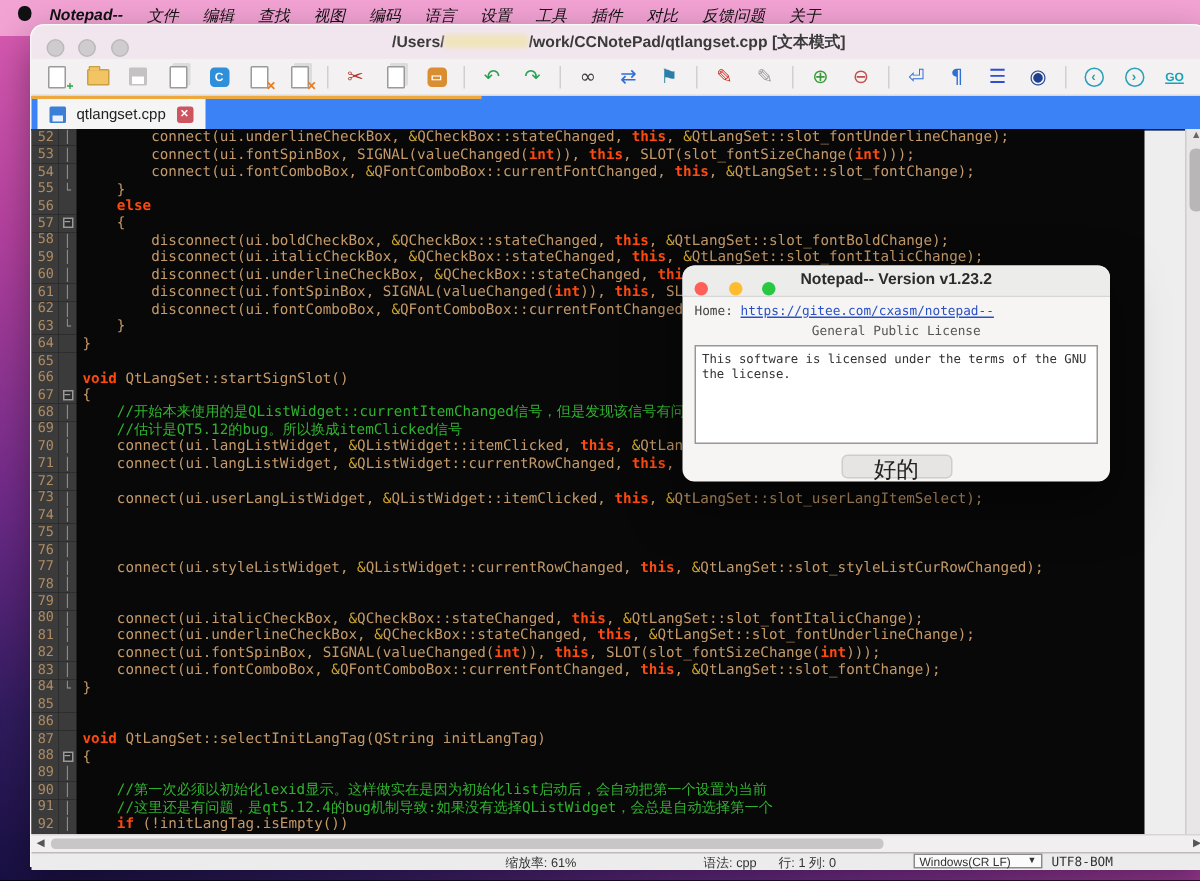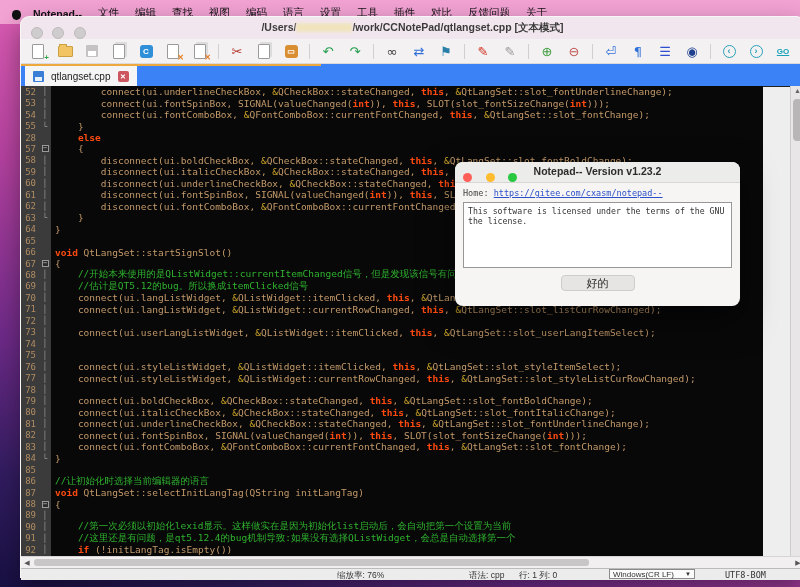--- a/index.html
+++ b/index.html
@@ -2,21 +2,21 @@
 <html><head>
 <meta charset="utf-8">
 <style>
   html,body{margin:0;padding:0;}
   body{width:800px;height:587px;position:relative;overflow:hidden;
        font-family:"Liberation Sans",sans-serif;background:#000;}
   .desktop{position:absolute;inset:0;
     background:linear-gradient(205deg,#f9bce2 0%,#f094d1 15%,#e563b8 35%,#b4419f 55%,#6d2a88 74%,#321c60 88%,#181043 100%);}
   
   .menubar{position:absolute;top:0;left:0;right:0;height:16px;background:#f2a2d3;
-    display:flex;align-items:flex-end;padding:4px 10px;font-size:10.5px;color:#111;}
+    display:flex;align-items:flex-start;padding:4px 10px;font-size:10.5px;color:#111;font-style:italic;}
   .menubar .apple{width:9px;height:10px;background:#111;border-radius:45% 45% 48% 48%;margin:0 12px 0 2px;}
   .menubar .appname{font-weight:bold;margin-right:16px;}
   .menubar .mitem{margin-right:16px;white-space:nowrap;}
   
   .window{position:absolute;left:20px;top:16px;width:785px;height:562px;background:#efeeee;
     border-radius:9px 9px 0 0;box-shadow:0 10px 26px rgba(0,0,0,.4);border:1px solid rgba(255,255,255,.5);box-sizing:border-box;}
   .titlebar{position:absolute;top:0;left:0;right:0;height:22px;background:#f2e6ee;border-radius:9px 9px 0 0;
     border-bottom:1px solid #d8d3d6;}
   .tl{display:inline-block;width:10px;height:10px;border-radius:50%;margin-right:5px;vertical-align:middle;}
   .tl.grey{background:#cfcccd;border:0.5px solid #bdb9ba;}
@@ -65,33 +65,33 @@
   .hscroll{position:absolute;top:539px;left:0;right:0;height:12px;background:#f1efef;border-top:1px solid #d8d5d6;box-sizing:border-box;}
   .hscroll .arr{position:absolute;top:0;width:12px;height:11px;text-align:center;font-size:7px;color:#555;line-height:11px;}
   .hthumb{position:absolute;left:13px;top:2px;width:555px;height:7px;background:#c9c6c7;border-radius:3px;}
   
   .statusbar{position:absolute;top:551px;left:0;right:0;height:11px;background:#ececec;border-top:1px solid #bdbaba;
     font-size:8.5px;color:#333;}
   .statusbar .sitem{position:absolute;top:1px;white-space:nowrap;}
   .eol-select{position:absolute;top:0px;left:588px;width:86px;height:10px;background:#fbfbfb;border:1px solid #8a8a8a;
     font-size:8px;display:flex;align-items:center;justify-content:space-between;padding:0 3px;box-sizing:border-box;}
   
-  .dialog{position:absolute;left:455px;top:162px;width:285px;height:144px;background:#f6f5f3;border-radius:8px;
+  .dialog{position:absolute;left:455px;top:177px;width:285px;height:144px;background:#f6f5f3;border-radius:8px;
     box-shadow:0 14px 34px rgba(0,0,0,.5);font-family:"DejaVu Sans Mono",monospace;}
   .dlg-title{position:relative;height:20px;background:#ececeb;border-bottom:1px solid #d8d6d4;border-radius:8px 8px 0 0;}
   .dlg-lights{position:absolute;left:8px;top:5px;}
   .dlg-lights .tl{width:9px;height:9px;margin-right:4px;}
   .tl.red{background:#ff5f57;}  .tl.yellow{background:#febc2e;}  .tl.green{background:#28c840;}
   .dlg-title-text{position:absolute;left:0;right:0;top:3px;text-align:center;font-size:10.5px;font-weight:bold;color:#2c2c2c;font-family:"Liberation Sans",sans-serif;}
   .dlg-home{margin:5px 8px 0;font-size:8.5px;color:#444;}
   .dlg-home a{color:#2a50c8;text-decoration:underline;}
   .dlg-gpl{text-align:center;font-size:8.5px;color:#555;margin-top:3px;}
   .dlg-box{margin:4px 8px 0;background:#fff;border:1px solid #979797;padding:3px 4px;font-size:8.2px;line-height:10.4px;color:#333;height:66px;box-sizing:border-box;overflow:hidden;}
   .dlg-ok{display:block;margin:7px auto 0;width:74px;height:16px;background:#e7e5e4;border:1px solid #cfcdcb;border-radius:4px;
-    font-size:11px;color:#222;font-family:"Liberation Sans",sans-serif;padding:0;}
+    font-size:15px;color:#222;font-family:"Liberation Sans",sans-serif;padding:0;}
 </style>
 </head>
 <body>
 
 <div class="desktop">
 
   <div class="menubar">
     <span class="apple"></span>
     <span class="appname">Notepad--</span>
     <span id="menu-items" style="display:flex;">
@@ -218,95 +218,96 @@
         <span>qtlangset.cpp</span>
         <span class="close">✕</span>
       </div>
     </div>
 
     <div class="editor" id="editor">
         <div class="row"><span class="ln">52</span><span class="fold">│</span><span class="src">        <span class="s-p">connect(ui.underlineCheckBox, </span><span class="s-a">&amp;</span><span class="s-p">QCheckBox::stateChanged, </span><span class="s-k">this</span><span class="s-p">, </span><span class="s-a">&amp;</span><span class="s-p">QtLangSet::slot_fontUnderlineChange);</span></span></div>
         <div class="row"><span class="ln">53</span><span class="fold">│</span><span class="src">        <span class="s-p">connect(ui.fontSpinBox, SIGNAL(valueChanged(</span><span class="s-k">int</span><span class="s-p">)), </span><span class="s-k">this</span><span class="s-p">, SLOT(slot_fontSizeChange(</span><span class="s-k">int</span><span class="s-p">)));</span></span></div>
         <div class="row"><span class="ln">54</span><span class="fold">│</span><span class="src">        <span class="s-p">connect(ui.fontComboBox, </span><span class="s-a">&amp;</span><span class="s-p">QFontComboBox::currentFontChanged, </span><span class="s-k">this</span><span class="s-p">, </span><span class="s-a">&amp;</span><span class="s-p">QtLangSet::slot_fontChange);</span></span></div>
         <div class="row"><span class="ln">55</span><span class="fold">└</span><span class="src">    <span class="s-p">}</span></span></div>
-        <div class="row"><span class="ln">28</span><span class="fold"></span><span class="src">    <span class="s-k">else</span></span></div>
+        <div class="row"><span class="ln">56</span><span class="fold"></span><span class="src">    <span class="s-k">else</span></span></div>
         <div class="row"><span class="ln">57</span><span class="fold"><span class="fbox">−</span></span><span class="src">    <span class="s-p">{</span></span></div>
         <div class="row"><span class="ln">58</span><span class="fold">│</span><span class="src">        <span class="s-p">disconnect(ui.boldCheckBox, </span><span class="s-a">&amp;</span><span class="s-p">QCheckBox::stateChanged, </span><span class="s-k">this</span><span class="s-p">, </span><span class="s-a">&amp;</span><span class="s-p">QtLangSet::slot_fontBoldChange);</span></span></div>
         <div class="row"><span class="ln">59</span><span class="fold">│</span><span class="src">        <span class="s-p">disconnect(ui.italicCheckBox, </span><span class="s-a">&amp;</span><span class="s-p">QCheckBox::stateChanged, </span><span class="s-k">this</span><span class="s-p">, </span><span class="s-a">&amp;</span><span class="s-p">QtLangSet::slot_fontItalicChange);</span></span></div>
         <div class="row"><span class="ln">60</span><span class="fold">│</span><span class="src">        <span class="s-p">disconnect(ui.underlineCheckBox, </span><span class="s-a">&amp;</span><span class="s-p">QCheckBox::stateChanged, </span><span class="s-k">this</span><span class="s-p">, </span><span class="s-a">&amp;</span><span class="s-p">QtLangSet::slot_fontUnderlineChange);</span></span></div>
         <div class="row"><span class="ln">61</span><span class="fold">│</span><span class="src">        <span class="s-p">disconnect(ui.fontSpinBox, SIGNAL(valueChanged(</span><span class="s-k">int</span><span class="s-p">)), </span><span class="s-k">this</span><span class="s-p">, SLOT(slot_fontSizeChange(</span><span class="s-k">int</span><span class="s-p">)));</span></span></div>
         <div class="row"><span class="ln">62</span><span class="fold">│</span><span class="src">        <span class="s-p">disconnect(ui.fontComboBox, </span><span class="s-a">&amp;</span><span class="s-p">QFontComboBox::currentFontChanged, </span><span class="s-k">this</span><span class="s-p">, </span><span class="s-a">&amp;</span><span class="s-p">QtLangSet::slot_fontChange);</span></span></div>
         <div class="row"><span class="ln">63</span><span class="fold">└</span><span class="src">    <span class="s-p">}</span></span></div>
         <div class="row"><span class="ln">64</span><span class="fold"></span><span class="src"><span class="s-p">}</span></span></div>
         <div class="row"><span class="ln">65</span><span class="fold"></span><span class="src"></span></div>
         <div class="row"><span class="ln">66</span><span class="fold"></span><span class="src"><span class="s-k">void</span><span class="s-p"> QtLangSet::startSignSlot()</span></span></div>
         <div class="row"><span class="ln">67</span><span class="fold"><span class="fbox">−</span></span><span class="src"><span class="s-p">{</span></span></div>
         <div class="row"><span class="ln">68</span><span class="fold">│</span><span class="src">    <span class="s-c">//开始本来使用的是QListWidget::currentItemChanged信号，但是发现该信号有问题</span></span></div>
         <div class="row"><span class="ln">69</span><span class="fold">│</span><span class="src">    <span class="s-c">//估计是QT5.12的bug。所以换成itemClicked信号</span></span></div>
         <div class="row"><span class="ln">70</span><span class="fold">│</span><span class="src">    <span class="s-p">connect(ui.langListWidget, </span><span class="s-a">&amp;</span><span class="s-p">QListWidget::itemClicked, </span><span class="s-k">this</span><span class="s-p">, </span><span class="s-a">&amp;</span><span class="s-p">QtLangSet::slot_itemSelect);</span></span></div>
         <div class="row"><span class="ln">71</span><span class="fold">│</span><span class="src">    <span class="s-p">connect(ui.langListWidget, </span><span class="s-a">&amp;</span><span class="s-p">QListWidget::currentRowChanged, </span><span class="s-k">this</span><span class="s-p">, </span><span class="s-a">&amp;</span><span class="s-p">QtLangSet::slot_listCurRowChanged);</span></span></div>
         <div class="row"><span class="ln">72</span><span class="fold">│</span><span class="src">    </span></div>
         <div class="row"><span class="ln">73</span><span class="fold">│</span><span class="src">    <span class="s-p">connect(ui.userLangListWidget, </span><span class="s-a">&amp;</span><span class="s-p">QListWidget::itemClicked, </span><span class="s-k">this</span><span class="s-p">, </span><span class="s-a">&amp;</span><span class="s-p">QtLangSet::slot_userLangItemSelect);</span></span></div>
         <div class="row"><span class="ln">74</span><span class="fold">│</span><span class="src">    </span></div>
         <div class="row"><span class="ln">75</span><span class="fold">│</span><span class="src">    </span></div>
-        <div class="row"><span class="ln">76</span><span class="fold">│</span><span class="src">    <span class="s-p">connect(ui.styleListWidget, </span><span class="s-a">&amp;</span><span class="s-p">QListWidget::itemClicked, </span><span class="s-k">this</span><span class="s-p">, </span><span class="s-a">&amp;</span><span class="s-p">QtLangSet::slot_styleItemSelect);</span></span></div>
+        <div class="row"><span class="ln">76</span><span class="fold">│</span></div>
         <div class="row"><span class="ln">77</span><span class="fold">│</span><span class="src">    <span class="s-p">connect(ui.styleListWidget, </span><span class="s-a">&amp;</span><span class="s-p">QListWidget::currentRowChanged, </span><span class="s-k">this</span><span class="s-p">, </span><span class="s-a">&amp;</span><span class="s-p">QtLangSet::slot_styleListCurRowChanged);</span></span></div>
         <div class="row"><span class="ln">78</span><span class="fold">│</span><span class="src">    </span></div>
-        <div class="row"><span class="ln">79</span><span class="fold">│</span><span class="src">    <span class="s-p">connect(ui.boldCheckBox, </span><span class="s-a">&amp;</span><span class="s-p">QCheckBox::stateChanged, </span><span class="s-k">this</span><span class="s-p">, </span><span class="s-a">&amp;</span><span class="s-p">QtLangSet::slot_fontBoldChange);</span></span></div>
+        <div class="row"><span class="ln">79</span><span class="fold">│</span></div>
         <div class="row"><span class="ln">80</span><span class="fold">│</span><span class="src">    <span class="s-p">connect(ui.italicCheckBox, </span><span class="s-a">&amp;</span><span class="s-p">QCheckBox::stateChanged, </span><span class="s-k">this</span><span class="s-p">, </span><span class="s-a">&amp;</span><span class="s-p">QtLangSet::slot_fontItalicChange);</span></span></div>
         <div class="row"><span class="ln">81</span><span class="fold">│</span><span class="src">    <span class="s-p">connect(ui.underlineCheckBox, </span><span class="s-a">&amp;</span><span class="s-p">QCheckBox::stateChanged, </span><span class="s-k">this</span><span class="s-p">, </span><span class="s-a">&amp;</span><span class="s-p">QtLangSet::slot_fontUnderlineChange);</span></span></div>
         <div class="row"><span class="ln">82</span><span class="fold">│</span><span class="src">    <span class="s-p">connect(ui.fontSpinBox, SIGNAL(valueChanged(</span><span class="s-k">int</span><span class="s-p">)), </span><span class="s-k">this</span><span class="s-p">, SLOT(slot_fontSizeChange(</span><span class="s-k">int</span><span class="s-p">)));</span></span></div>
         <div class="row"><span class="ln">83</span><span class="fold">│</span><span class="src">    <span class="s-p">connect(ui.fontComboBox, </span><span class="s-a">&amp;</span><span class="s-p">QFontComboBox::currentFontChanged, </span><span class="s-k">this</span><span class="s-p">, </span><span class="s-a">&amp;</span><span class="s-p">QtLangSet::slot_fontChange);</span></span></div>
         <div class="row"><span class="ln">84</span><span class="fold">└</span><span class="src"><span class="s-p">}</span></span></div>
         <div class="row"><span class="ln">85</span><span class="fold"></span><span class="src"></span></div>
-        <div class="row"><span class="ln">86</span><span class="fold"></span><span class="src"><span class="s-c">//让初始化时选择当前编辑器的语言</span></span></div>
+        <div class="row"><span class="ln">86</span><span class="fold"></span></div>
         <div class="row"><span class="ln">87</span><span class="fold"></span><span class="src"><span class="s-k">void</span><span class="s-p"> QtLangSet::selectInitLangTag(QString initLangTag)</span></span></div>
         <div class="row"><span class="ln">88</span><span class="fold"><span class="fbox">−</span></span><span class="src"><span class="s-p">{</span></span></div>
         <div class="row"><span class="ln">89</span><span class="fold">│</span><span class="src">    </span></div>
         <div class="row"><span class="ln">90</span><span class="fold">│</span><span class="src">    <span class="s-c">//第一次必须以初始化lexid显示。这样做实在是因为初始化list启动后，会自动把第一个设置为当前</span></span></div>
         <div class="row"><span class="ln">91</span><span class="fold">│</span><span class="src">    <span class="s-c">//这里还是有问题，是qt5.12.4的bug机制导致:如果没有选择QListWidget，会总是自动选择第一个</span></span></div>
         <div class="row"><span class="ln">92</span><span class="fold">│</span><span class="src">    <span class="s-k">if</span><span class="s-p"> (!initLangTag.isEmpty())</span></span></div>
       </div>
 
     <div class="vscroll">
       <div class="arrow">▲</div>
       <div class="vthumb"></div>
     </div>
 
     <div class="hscroll">
       <div class="arr" style="left:0;">◀</div>
       <div class="hthumb"></div>
       <div class="arr" style="right:0;">▶</div>
     </div>
 
     <div class="statusbar">
-      <span class="sitem" style="left:316px;"><span>缩放率:</span> <span>76%</span></span>
+      <span class="sitem" style="left:316px;"><span>缩放率:</span> <span>61%</span></span>
       <span class="sitem" style="left:421px;margin-left:27px;"><span>语法:</span> <span>cpp</span></span>
       <span class="sitem" style="left:498px;"><span>行:</span> <span>1</span> <span>列:</span> <span>0</span></span>
       <span class="eol-select">
           <span>Windows(CR LF)</span>
           <span style="font-size:6px;">▼</span>
         </span>
-      <span class="sitem" style="left:680px;font-family:'DejaVu Sans Mono',monospace;margin-left:24px;">UTF8-BOM</span>
+      <span class="sitem" style="left:680px;font-family:'DejaVu Sans Mono',monospace;">UTF8-BOM</span>
     </div>
   </div>
 
   <div class="dialog">
     <div class="dlg-title">
       <span class="dlg-lights">
         <span class="tl red"></span>
         <span class="tl yellow"></span>
         <span class="tl green"></span>
       </span>
       <span class="dlg-title-text">Notepad-- Version v1.23.2</span>
     </div>
     <div class="dlg-home">
       <span>Home:</span>
       <a href="#">https://gitee.com/cxasm/notepad--</a>
     </div>
+    <div class="dlg-gpl">General Public License</div>
     <div class="dlg-box" id="dlg-box">
         <div>This software is licensed under the terms of the GNU</div>
         <div>the license.</div>
       </div>
     <button class="dlg-ok">好的</button>
   </div>
 
 </div>
 
 </body></html>

